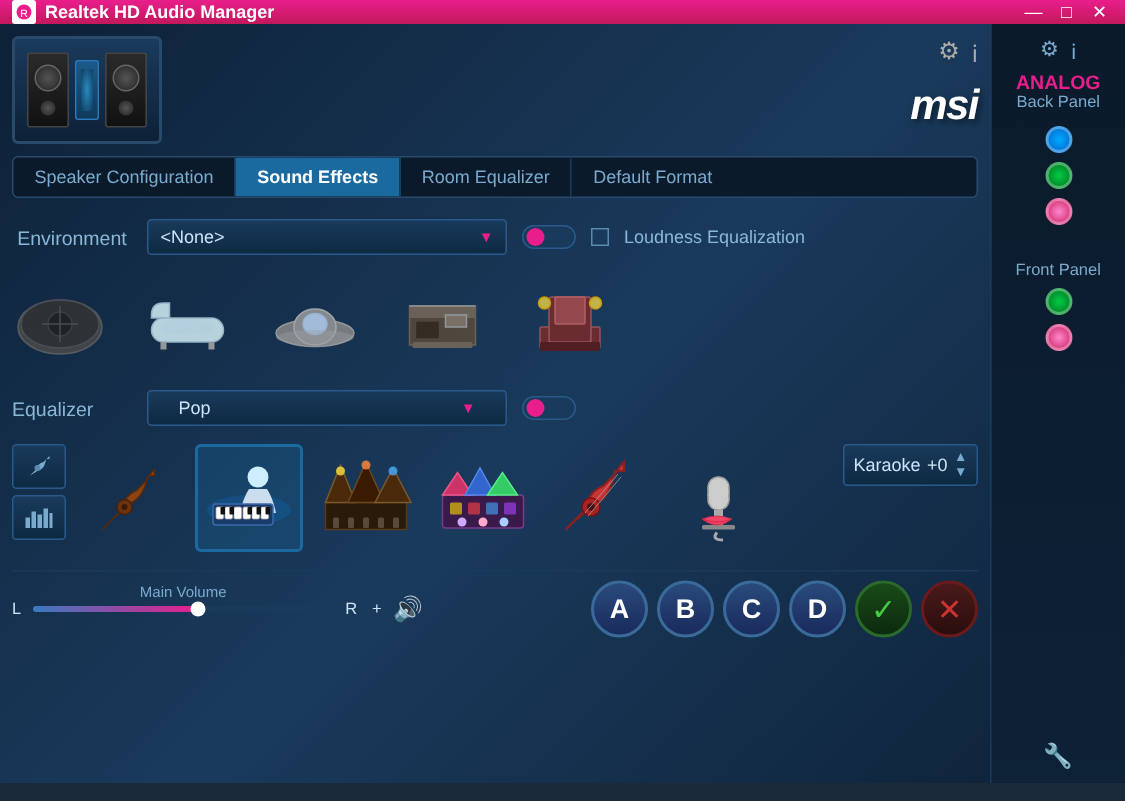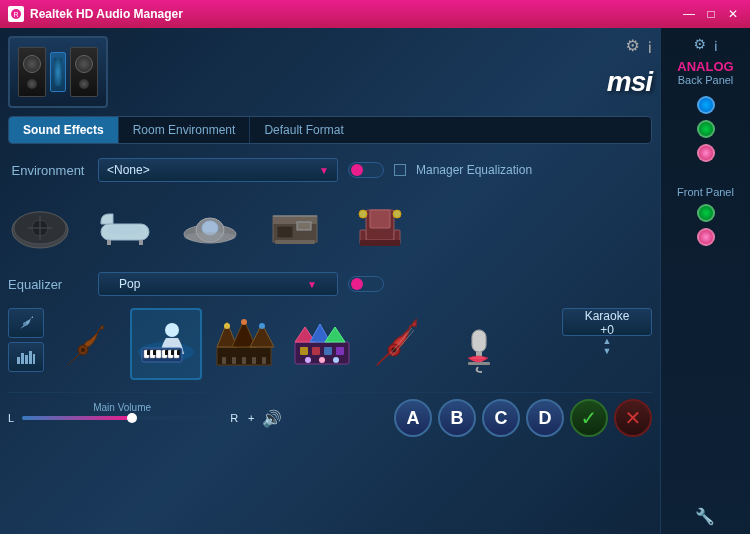--- a/index.html
+++ b/index.html
@@ -1,21 +1,21 @@
 <!DOCTYPE html>
 <html><head>
   <meta charset="utf-8">
   <style>
     * { margin: 0; padding: 0; box-sizing: border-box; }
     body { width: 750px; height: 534px; overflow: hidden; font-family: Arial, sans-serif; background: #1a2a3a; }
 
     
     .title-bar {
       background: linear-gradient(to bottom, #e91e8c, #c2185b);
-      height: 28px;
+      height: 16px;
       display: flex;
       align-items: center;
       padding: 0 8px;
       justify-content: space-between;
     }
     .title-bar-left { display: flex; align-items: center; gap: 6px; }
     .title-bar-icon { width: 16px; height: 16px; background: #fff; border-radius: 2px; display: flex; align-items: center; justify-content: center; }
     .title-bar-title { color: white; font-size: 12px; font-weight: bold; }
     .title-bar-controls { display: flex; gap: 4px; }
     .tb-btn { width: 18px; height: 16px; background: transparent; border: none; color: white; cursor: pointer; font-size: 12px; display: flex; align-items: center; justify-content: center; }
@@ -268,21 +268,20 @@
       height: 28px;
       background: linear-gradient(to bottom, #1a3a5c, #0d2a42);
       border: 1px solid #2a5a8c;
       border-radius: 3px;
       display: flex;
       align-items: center;
       justify-content: space-between;
       padding: 0 6px;
       color: #cce4f7;
       font-size: 12px;
-      flex-direction: column;
     }
     .karaoke-arrows { display: flex; flex-direction: column; }
     .k-arrow { font-size: 9px; color: #7aabcf; cursor: pointer; line-height: 1.1; }
 
     
     .bottom-bar {
       display: flex;
       align-items: center;
       gap: 8px;
       padding: 6px 0 2px 0;
@@ -451,38 +450,39 @@
       <div class="header-right">
         <div class="header-icons">
           <span style="cursor:pointer;">⚙</span>
           <span style="cursor:pointer;">ℹ</span>
         </div>
         <span class="msi-logo">msi</span>
       </div>
     </div>
 
     <div class="tabs">
+      <div class="tab">Speaker Configuration</div>
       <div class="tab active">Sound Effects</div>
-      <div class="tab">Room Environment</div>
+      <div class="tab">Room Equalizer</div>
       <div class="tab">Default Format</div>
     </div>
 
     <div class="content-area">
 
       <div class="env-row">
         <span class="env-label">Environment</span>
         <div class="env-select">
           <span>&lt;None&gt;</span>
           <span class="dropdown-arrow">▼</span>
         </div>
         <div class="toggle-switch">
           <div class="toggle-knob"></div>
         </div>
         <div class="loudness-cb"></div>
-        <span class="loudness-label">Manager Equalization</span>
+        <span class="loudness-label">Loudness Equalization</span>
       </div>
 
       <div class="effects-row">
 
         <div class="effect-item">
           <svg width="65" height="50" viewBox="0 0 65 50">
             <ellipse cx="32" cy="28" rx="28" ry="18" fill="#4a4a4a" stroke="#666" stroke-width="1"></ellipse>
             <ellipse cx="32" cy="26" rx="26" ry="16" fill="#333" stroke="#555" stroke-width="1"></ellipse>
             <circle cx="32" cy="26" r="8" fill="#222" stroke="#444" stroke-width="1"></circle>
             <line x1="20" y1="26" x2="44" y2="26" stroke="#555" stroke-width="1"></line>

